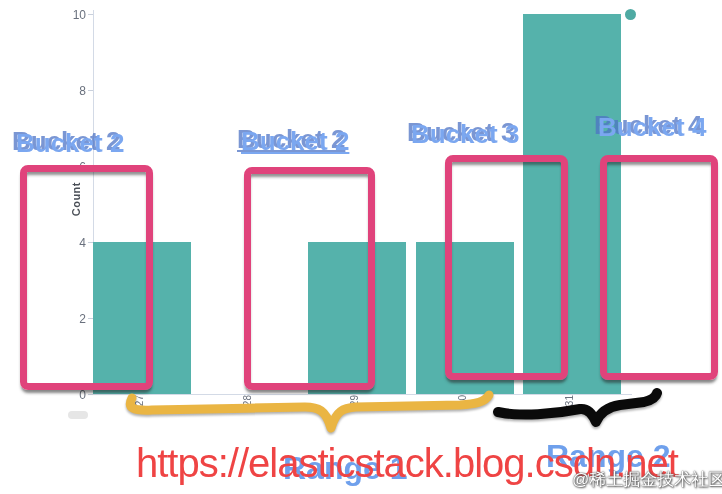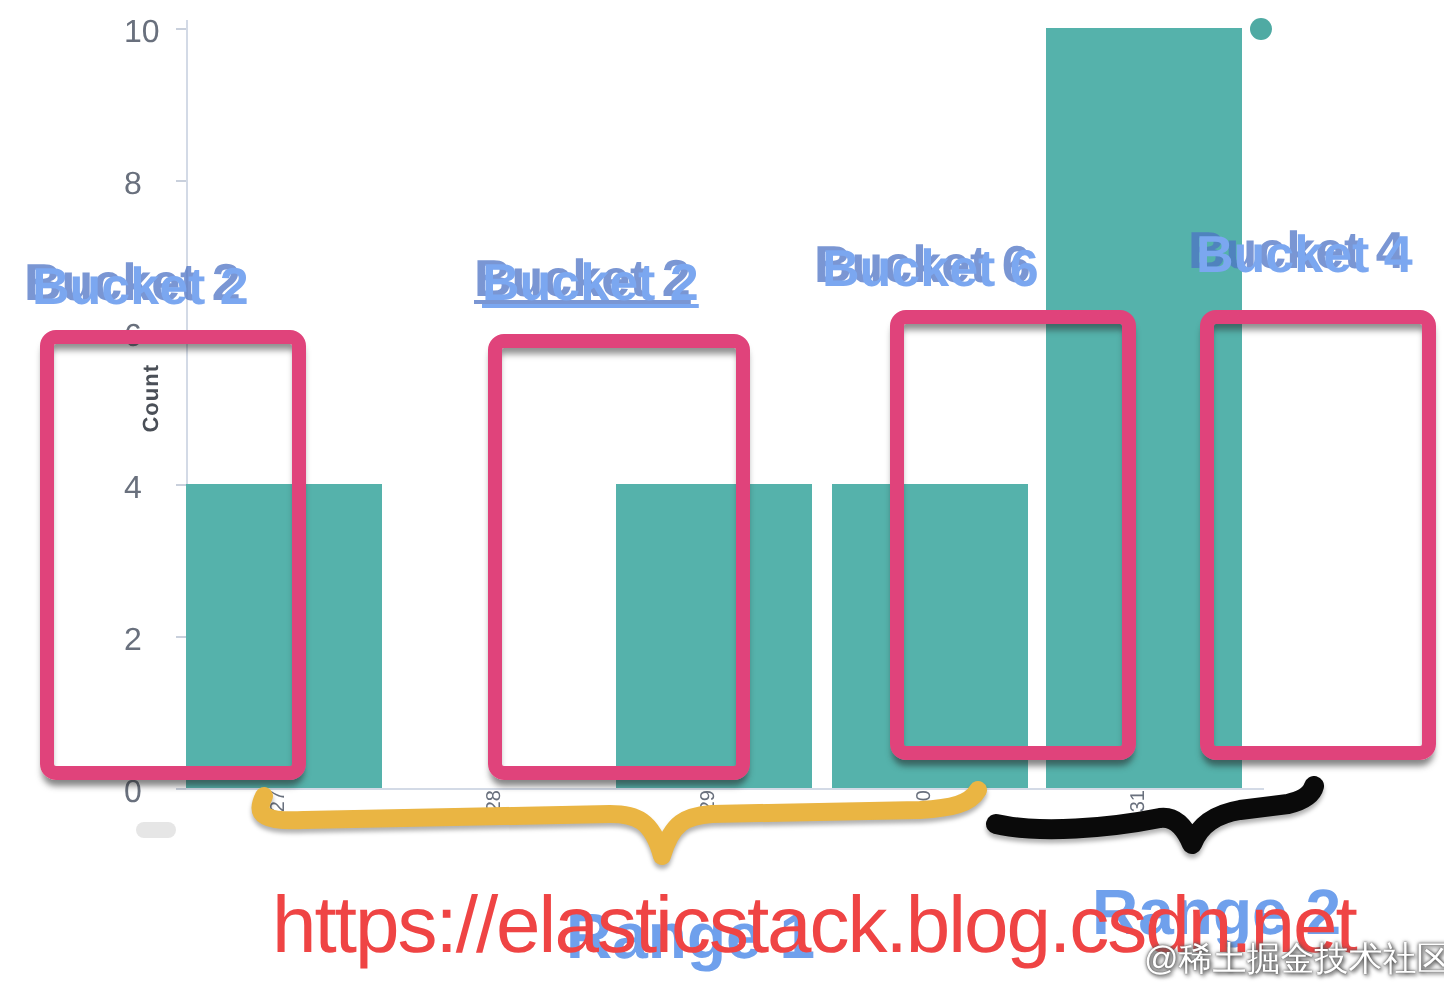--- a/index.html
+++ b/index.html
@@ -5,21 +5,21 @@
   html,body{margin:0;padding:0;background:#fff;}
   .stage{position:relative;width:722px;height:494px;background:#fff;overflow:hidden;
          font-family:"Liberation Sans",sans-serif;}
   
   .canvas{position:absolute;left:58px;top:0;width:579px;height:417px;background:#fff;}
   .plot{position:absolute;left:0;top:0;width:722px;height:494px;}
   .yaxis-line{position:absolute;left:93px;top:10px;width:1px;height:384px;background:#D3DAE6;}
   .xaxis-line{position:absolute;left:93px;top:394px;width:539px;height:1px;background:#D3DAE6;}
   .bar{position:absolute;width:98px;z-index:1;}
   .dot{position:absolute;left:625px;top:9px;width:11px;height:11px;border-radius:50%;z-index:1;}
-  .ytick{position:absolute;left:62px;width:24px;text-align:left;font-size:16px;color:#69707D;z-index:0;}
+  .ytick{position:absolute;left:62px;width:24px;text-align:right;font-size:12px;color:#69707D;z-index:0;}
   .ydash{position:absolute;left:88px;width:5px;height:1px;background:#C9D0DC;}
   .xtick{position:absolute;top:395px;font-size:10px;color:#69707D;writing-mode:vertical-rl;
          transform:rotate(180deg);z-index:2;}
   .count-label{position:absolute;left:70px;top:182px;font-size:11px;font-weight:bold;color:#4A4F57;
          writing-mode:vertical-rl;transform:rotate(180deg);letter-spacing:.5px;z-index:0;}
   .pill{position:absolute;left:68px;top:411px;width:20px;height:8px;background:#E6E6E6;border-radius:4px;}
   
   .bbox{position:absolute;border:7px solid #E0437B;border-radius:8px;z-index:3;
         box-shadow:0 4px 3px -1px rgba(35,35,35,.55), inset 0 4px 3px -1px rgba(35,35,35,.5);}
   .bbox1{left:20px;top:165px;width:119px;height:211px;}
@@ -81,21 +81,21 @@
       <i class="ydash" style="top: 394px;"></i>
     </div>
 
   <div class="bbox bbox1"></div>
   <div class="bbox bbox2"></div>
   <div class="bbox bbox3"></div>
   <div class="bbox bbox4"></div>
 
   <span class="blabel blabel1">Bucket 2</span>
   <span class="blabel blabel2">Bucket 2</span>
-  <span class="blabel blabel3">Bucket 6</span>
+  <span class="blabel blabel3">Bucket 3</span>
   <span class="blabel blabel4">Bucket 4</span>
 
   <svg class="overlay" viewBox="0 0 722 494">
     <path d="M 132 398 C 127 408 133 411 152 410 L 305 407 C 318 407 326 410 331 428 C 336 411 343 408 356 407 L 460 405 C 476 404 485 402 489 395" fill="none" stroke-width="9" stroke-linecap="round" stroke-linejoin="round" stroke="#EAB543"></path>
     <path d="M 498 412 C 520 417 555 414 580 409 C 588 408 593 415 596 422 C 600 412 608 407 620 405 L 644 402 C 652 400 656 397 657 393" fill="none" stroke-width="10" stroke-linecap="round" stroke-linejoin="round" stroke="#0A0A0A"></path>
   </svg>
 
   <span class="range range1">Range 1</span>
   <span class="range range2">Range 2</span>
   <span class="url">https://elasticstack.blog.csdn.net</span>

